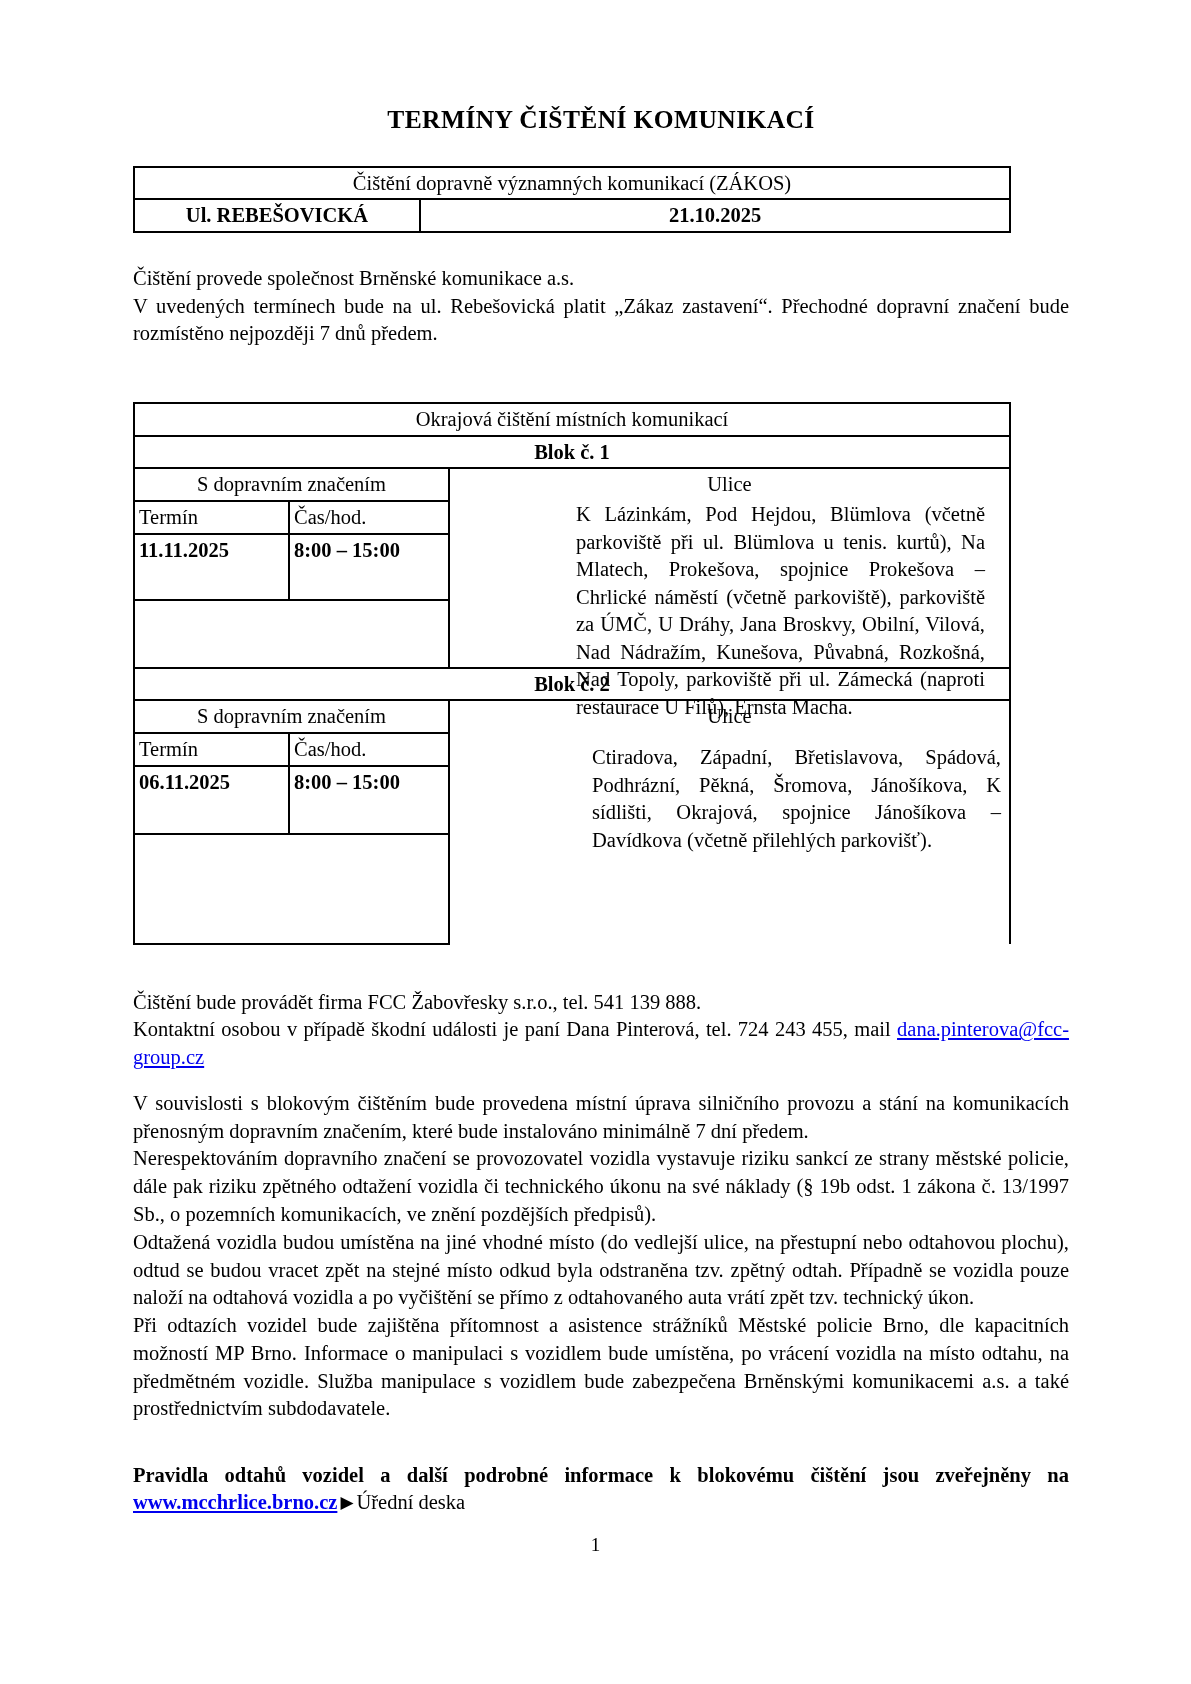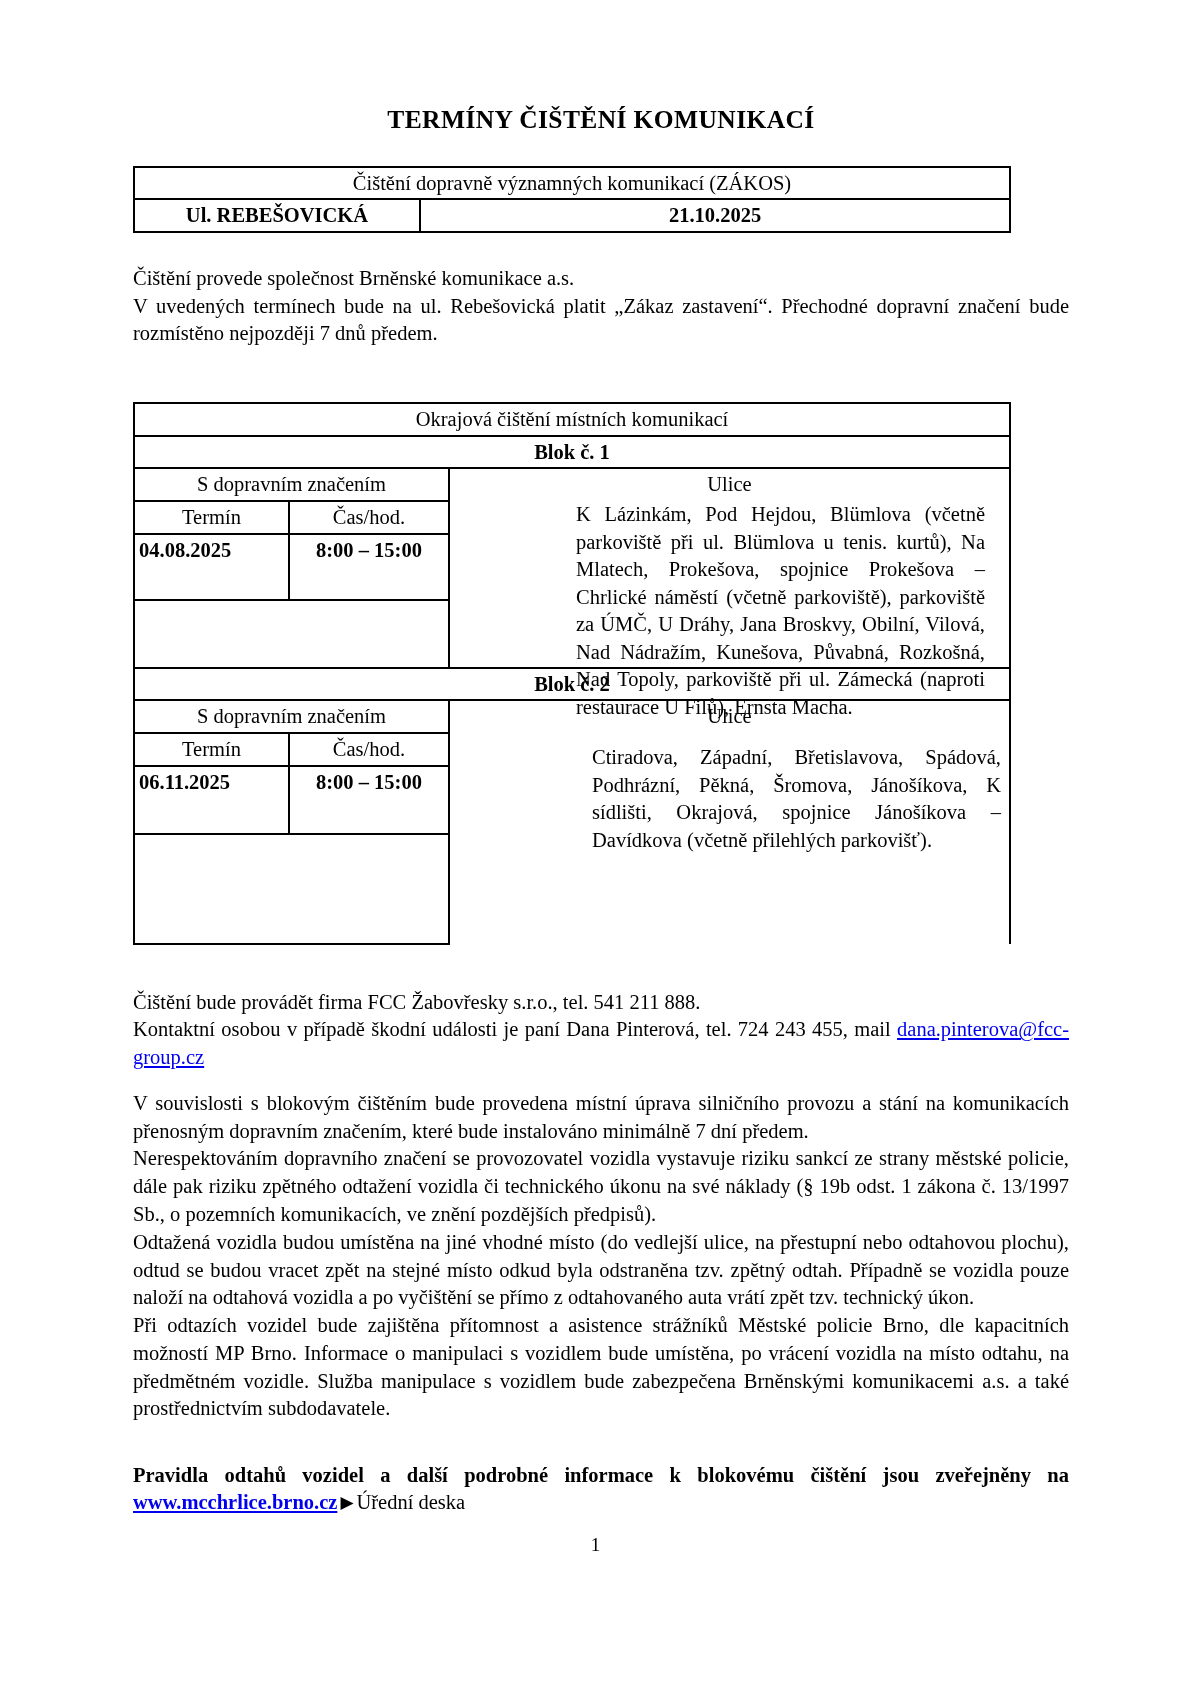--- a/index.html
+++ b/index.html
@@ -68,21 +68,21 @@
   }
   .para-block { margin-bottom: 0; }
   .spacer-sm { height: 18px; }
   .spacer-md { height: 44px; }
   .spacer-lg { height: 54px; }
 
   
   .blok-table { margin: 0; }
   .blok-table td.cell-term,
   .blok-table td.cell-time {
-    text-align: center;
+    text-align: left;
   }
   .cell-date, .cell-hours {
     font-weight: bold;
     font-size: 21px;
   }
   .cell-streets {
     text-align: justify;
     text-align-last: left;
     padding: 3px 7px 4px 8px !important;
     line-height: 1.345;
@@ -169,21 +169,21 @@
       </tr>
       <tr>
         <td colspan="2" class="t-center">S dopravním značením</td>
         <td rowspan="4" class="t-center" style="border-bottom:none; height:30px;">Ulice</td>
       </tr>
       <tr>
         <td class="cell-term">Termín</td>
         <td class="cell-time">Čas/hod.</td>
       </tr>
       <tr>
-        <td class="cell-date" style="height:66px;">04.08.2025</td>
+        <td class="cell-date" style="height:66px;">11.11.2025</td>
         <td class="cell-time cell-hours">8:00 – 15:00</td>
       </tr>
       <tr>
         <td colspan="2" style="height:68px;"></td>
       </tr>
 
       <tr class="row-header-full">
         <td colspan="3" class="t-center t-bold">Blok č. 2</td>
       </tr>
       <tr>
@@ -204,21 +204,21 @@
     </tbody>
   </table>
 
   <div style="position:absolute; left:568px; top:498px; width:424px;" class="cell-streets para">K Lázinkám, Pod Hejdou, Blümlova (včetně parkoviště při ul. Blümlova u tenis. kurtů), Na Mlatech, Prokešova, spojnice Prokešova – Chrlické náměstí (včetně parkoviště), parkoviště za ÚMČ, U Dráhy, Jana Broskvy, Obilní, Vilová, Nad Nádražím, Kunešova, Půvabná, Rozkošná, Nad Topoly, parkoviště při ul. Zámecká (naproti restaurace U Filů), Ernsta Macha.</div>
 
   <div style="position:absolute; left:584px; top:741px; width:424px;" class="cell-streets para">Ctiradova, Západní, Břetislavova, Spádová, Podhrázní, Pěkná, Šromova, Jánošíkova, K sídlišti, Okrajová, spojnice Jánošíkova – Davídkova (včetně přilehlých parkovišť).</div>
 
   <div class="spacer-md"></div>
 
   <div class="para-block">
-    <p class="para" style="text-align-last:left;">Čištění bude provádět firma FCC Žabovřesky s.r.o., tel. 541 211 888.</p>
+    <p class="para" style="text-align-last:left;">Čištění bude provádět firma FCC Žabovřesky s.r.o., tel. 541 139 888.</p>
     <p class="para"><span>Kontaktní osobou v případě škodní události je paní Dana Pinterová, tel. 724 243 455, mail </span><a href="#" class="doc-link" style="font-weight:normal;">dana.pinterova@fcc-group.cz</a></p>
   </div>
 
   <div class="spacer-sm"></div>
 
   <div class="para-block">
     <p class="para">V souvislosti s blokovým čištěním bude provedena místní úprava silničního provozu a stání na komunikacích přenosným dopravním značením, které bude instalováno minimálně 7 dní předem.</p>
     <p class="para">Nerespektováním dopravního značení se provozovatel vozidla vystavuje riziku sankcí ze strany městské policie, dále pak riziku zpětného odtažení vozidla či technického úkonu na své náklady (§ 19b odst. 1 zákona č. 13/1997 Sb., o pozemních komunikacích, ve znění pozdějších předpisů).</p>
     <p class="para">Odtažená vozidla budou umístěna na jiné vhodné místo (do vedlejší ulice, na přestupní nebo odtahovou plochu), odtud se budou vracet zpět na stejné místo odkud byla odstraněna tzv. zpětný odtah. Případně se vozidla pouze naloží na odtahová vozidla a po vyčištění se přímo z odtahovaného auta vrátí zpět tzv. technický úkon.</p>
     <p class="para">Při odtazích vozidel bude zajištěna přítomnost a asistence strážníků Městské policie Brno, dle kapacitních možností MP Brno. Informace o manipulaci s vozidlem bude umístěna, po vrácení vozidla na místo odtahu, na předmětném vozidle. Služba manipulace s vozidlem bude zabezpečena Brněnskými komunikacemi a.s. a také prostřednictvím subdodavatele.</p>

